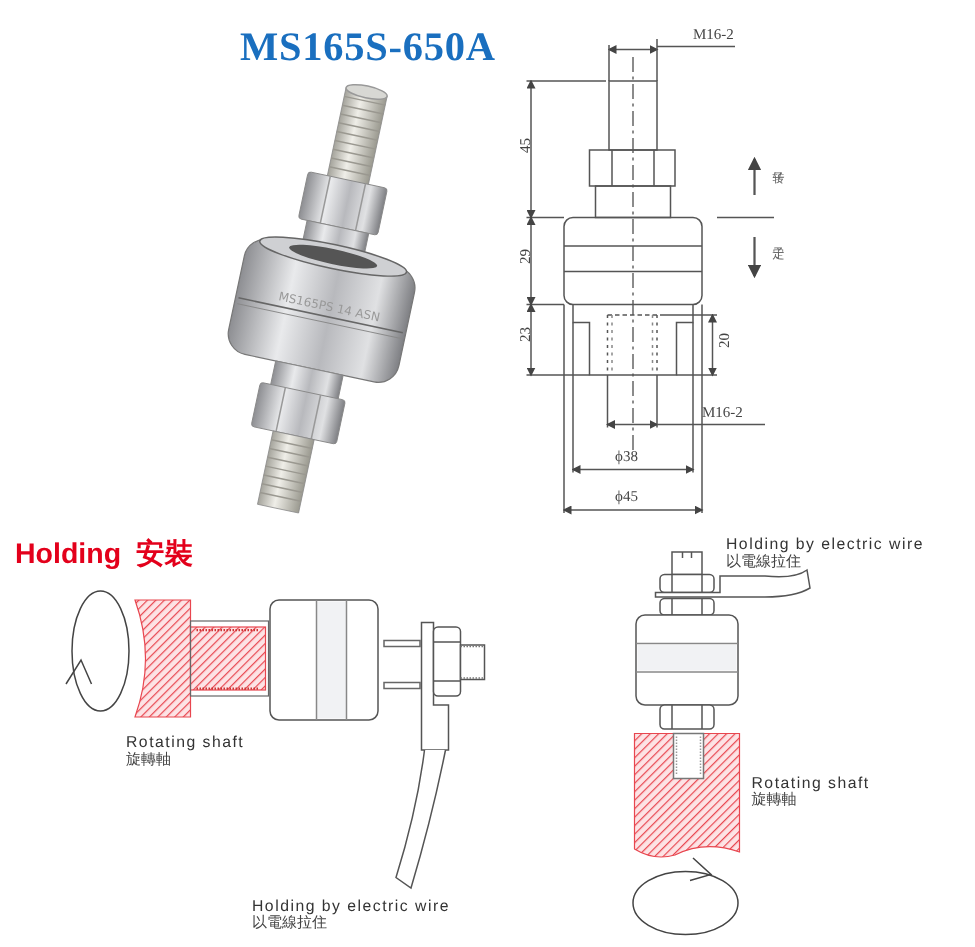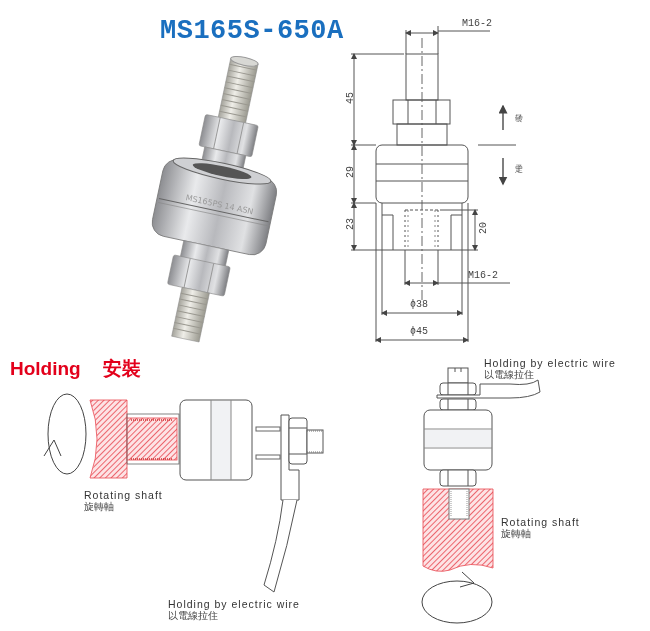--- a/index.html
+++ b/index.html
@@ -1,23 +1,23 @@
 <!DOCTYPE html>
 <html><head>
   <meta charset="utf-8">
   <style>
     html, body { margin: 0; padding: 0; background: #ffffff; }
     body { width: 650px; height: 631px; position: relative; overflow: hidden; font-family: "DejaVu Sans", sans-serif; }
     .abs { position: absolute; }
-    .title { left: 160px; top: 16px; font-family: Liberation Mono, monospace; font-weight: bold; font-size: 27px; color: #1a6fbf; letter-spacing: 0.5px; text-align: right; }
+    .title { left: 160px; top: 16px; font-family: Liberation Serif, serif; font-weight: bold; font-size: 27px; color: #1a6fbf; letter-spacing: 0.5px; text-align: right; }
     .mounting { left: 10px; top: 356px; font-family: "Liberation Sans", sans-serif; font-weight: bold; font-size: 19px; color: #e3001b; }
-    .mounting .cn { margin-left: 22px; }
+    .mounting .cn { margin-left: 10px; }
     .label { font-family: Liberation Sans, sans-serif; font-size: 10.5px; color: #333; letter-spacing: 1px; line-height: 12px; }
     .label .cn { font-size: 10px; letter-spacing: 0; color: #444; display: block; }
-    .dim { font-family: Liberation Mono, monospace; font-size: 10px; color: #444; }
+    .dim { font-family: Liberation Serif, serif; font-size: 10px; color: #444; }
     .vert { writing-mode: vertical-rl; transform: rotate(180deg); }
     .vert-cn { writing-mode: vertical-rl; font-size: 8px; color: #666; }
     svg { position: absolute; left: 0; top: 0; }
   </style>
 </head>
 <body>
 
 <svg width="650" height="631" viewBox="0 0 650 631">
   <defs>
     <pattern id="hatch" patternUnits="userSpaceOnUse" width="4" height="4" patternTransform="rotate(45)">

